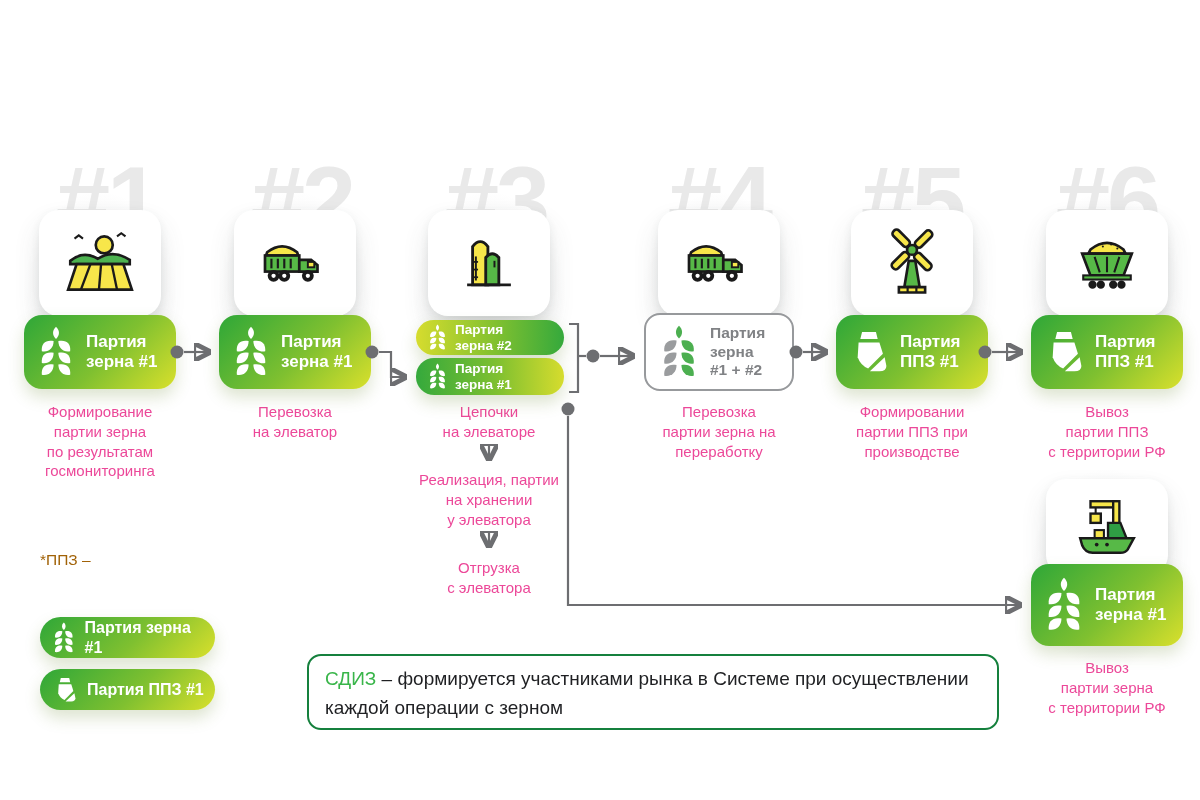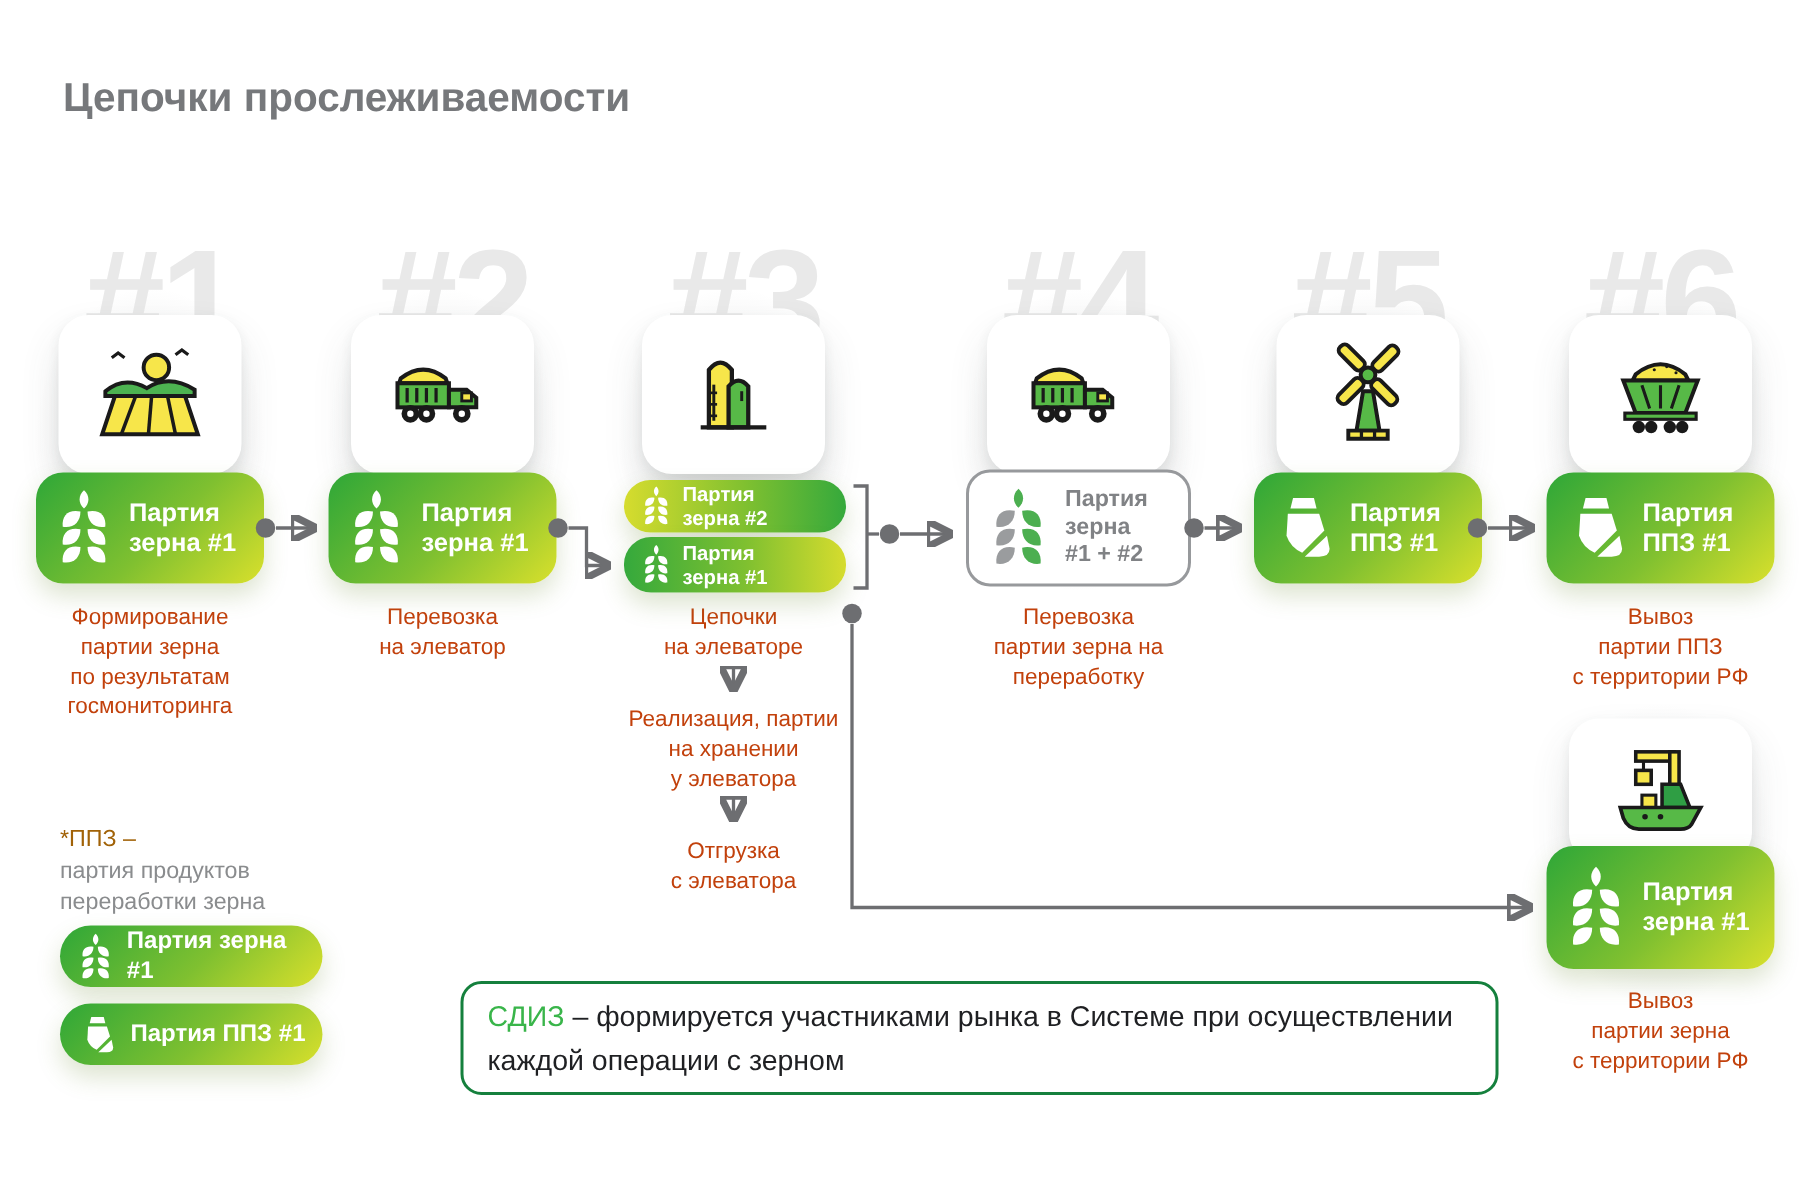--- a/index.html
+++ b/index.html
@@ -17,40 +17,39 @@
         box-shadow:0 8px 16px rgba(100,130,40,.22);}
   .grad{background:linear-gradient(135deg,#2ea738 0%,#7fc030 55%,#d9e02c 100%);}
   .grad-yg{background:linear-gradient(90deg,#d6dc2e 0%,#7fc030 55%,#35a93c 100%);}
   .grad-gy{background:linear-gradient(90deg,#35a93c 0%,#7fc030 55%,#d6dc2e 100%);}
   .pill .txt{white-space:pre-line;font-size:17px;line-height:1.2;}
   .pill-sm{height:35px;width:148px;border-radius:18px;gap:8px;padding:0 8px 0 12px;}
   .pill-sm .txt{font-size:13.5px;line-height:1.15;}
   .pill-outline{background:#fff;border:2.5px solid #97999c;color:#808285;border-radius:16px;box-shadow:none;}
   .pill-legend{height:41px;width:175px;border-radius:22px;gap:10px;}
   .pill-legend .txt{font-size:16px;}
-  .desc{position:absolute;z-index:2;width:190px;color:#c2410c;font-size:15px;line-height:1.32;
+  .desc{position:absolute;z-index:2;width:190px;color:#ec4899;font-size:15px;line-height:1.32;
         text-align:center;white-space:pre-line;}
   .legend-term{position:absolute;left:40px;top:551px;font-size:15.5px;font-weight:400;color:#a16207;z-index:2;}
   .legend-def{position:absolute;left:40px;top:571px;font-size:15.5px;color:#8a8c8e;line-height:1.35;
               white-space:pre-line;z-index:2;}
   .notebox{position:absolute;left:307px;top:654px;width:692px;height:76px;box-sizing:border-box;
            border:2px solid #15803d;border-radius:14px;padding:9px 16px;background:#fff;
            font-size:19px;line-height:1.5;color:#1f2023;z-index:2;}
   .notebox .term{color:#39b54a;}
   .wires{position:absolute;left:0;top:0;z-index:5;pointer-events:none;}
   .wires line,.wires path{stroke:#6d6e71;stroke-width:2.2;fill:none;}
   .wires circle{fill:#6d6e71;}
   .card svg{display:block;}
 </style>
 </head>
 <body>
 
 <div class="canvas">
 
-  <div class="page-title">Цепочки прослеживаемости</div>
 
   <div class="blob" style="left:-10px;top:148px"></div>
   <div class="blob" style="left:185px;top:148px"></div>
   <div class="blob" style="left:379px;top:148px"></div>
   <div class="blob" style="left:609px;top:148px"></div>
   <div class="blob" style="left:802px;top:148px"></div>
   <div class="blob" style="left:997px;top:148px"></div>
   <div class="blob" style="left:997px;top:425px"></div>
 
   <div class="bignum" style="left:56px">#1</div>
@@ -284,30 +283,31 @@
   <div class="desc" style="left:394px;top:402px">Цепочки
 на элеваторе</div>
   <div class="desc" style="left:394px;top:470px">Реализация, партии
 на хранении
 у элеватора</div>
   <div class="desc" style="left:394px;top:558px">Отгрузка
 с элеватора</div>
   <div class="desc" style="left:624px;top:402px">Перевозка
 партии зерна на
 переработку</div>
+  <div class="desc" style="left:817px;top:402px">Формировании
+партии ППЗ при
+производстве</div>
   <div class="desc" style="left:1012px;top:402px">Вывоз
 партии ППЗ
 с территории РФ</div>
   <div class="desc" style="left:1012px;top:658px">Вывоз
 партии зерна
 с территории РФ</div>
 
   <div class="legend-term">*ППЗ –</div>
-  <div class="legend-def">партия продуктов
-переработки зерна</div>
 
   <div class="pill grad pill-legend" style="left:40px;top:617px">
     <svg width="23" height="32" viewBox="0 0 44 66" fill="#fff">
       <path d="M22 1 C27 5.5 27 12 22 16.5 C17 12 17 5.5 22 1 Z"></path>
       <path d="M19 19 C9 17 3 22 4 32 C13 33.5 19 28 19 19 Z"></path>
         <path d="M25 19 C35 17 41 22 40 32 C31 33.5 25 28 25 19 Z"></path>
       <path d="M19 34 C9 32 3 37 4 47 C13 48.5 19 43 19 34 Z"></path>
         <path d="M25 34 C35 32 41 37 40 47 C31 48.5 25 43 25 34 Z"></path>
       <path d="M19 49 C9 47 3 52 4 62 C13 63.5 19 58 19 49 Z"></path>
         <path d="M25 49 C35 47 41 52 40 62 C31 63.5 25 58 25 49 Z"></path>

